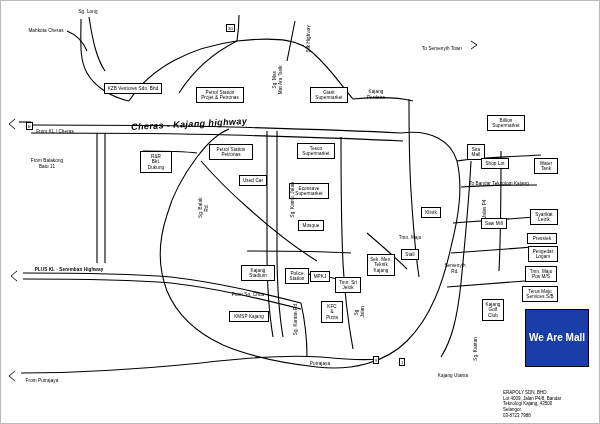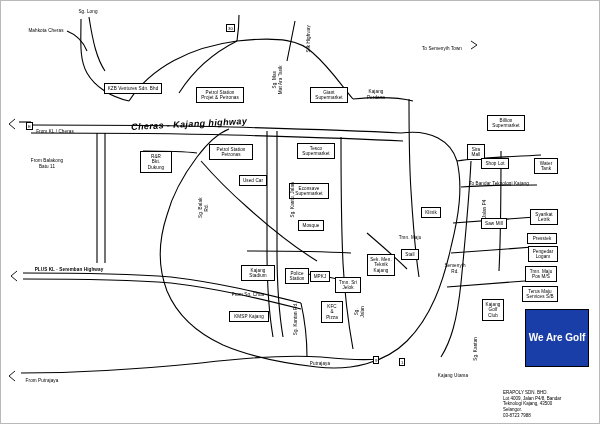--- a/index.html
+++ b/index.html
@@ -127,21 +127,21 @@
       <path d="M14 370 l-6 5 l6 5"></path>
       <path d="M16 270 l-6 5 l6 5"></path>
       <path d="M470 40 l6 4 l-6 4"></path>
     </g>
   </svg>
 
   <div class="hwy" style="position:absolute;left:130px;top:118px;transform:rotate(-3deg);">Cheras  -  Kajang highway</div>
 
   <div id="here">We
 Are
-Golf</div>
+Mall</div>
   <div id="addr">ERAPOLY SDN. BHD.
 Lot 4009, Jalan P4/8, Bandar
 Teknologi Kajang, 43500
 Selangor.
 03-8723 7988</div>
 
   <div id="labels-layer">
       <div class="lbl plain" style="left: 72px; top: 8px; width: 30px;">Sg. Long</div>
       <div class="lbl plain" style="left: 24px; top: 27px; width: 42px;">Mahkota Cheras</div>
       <div class="lbl plain rot90" style="left: 291px; top: 35px; width: 34px;">Silk Highway</div>

